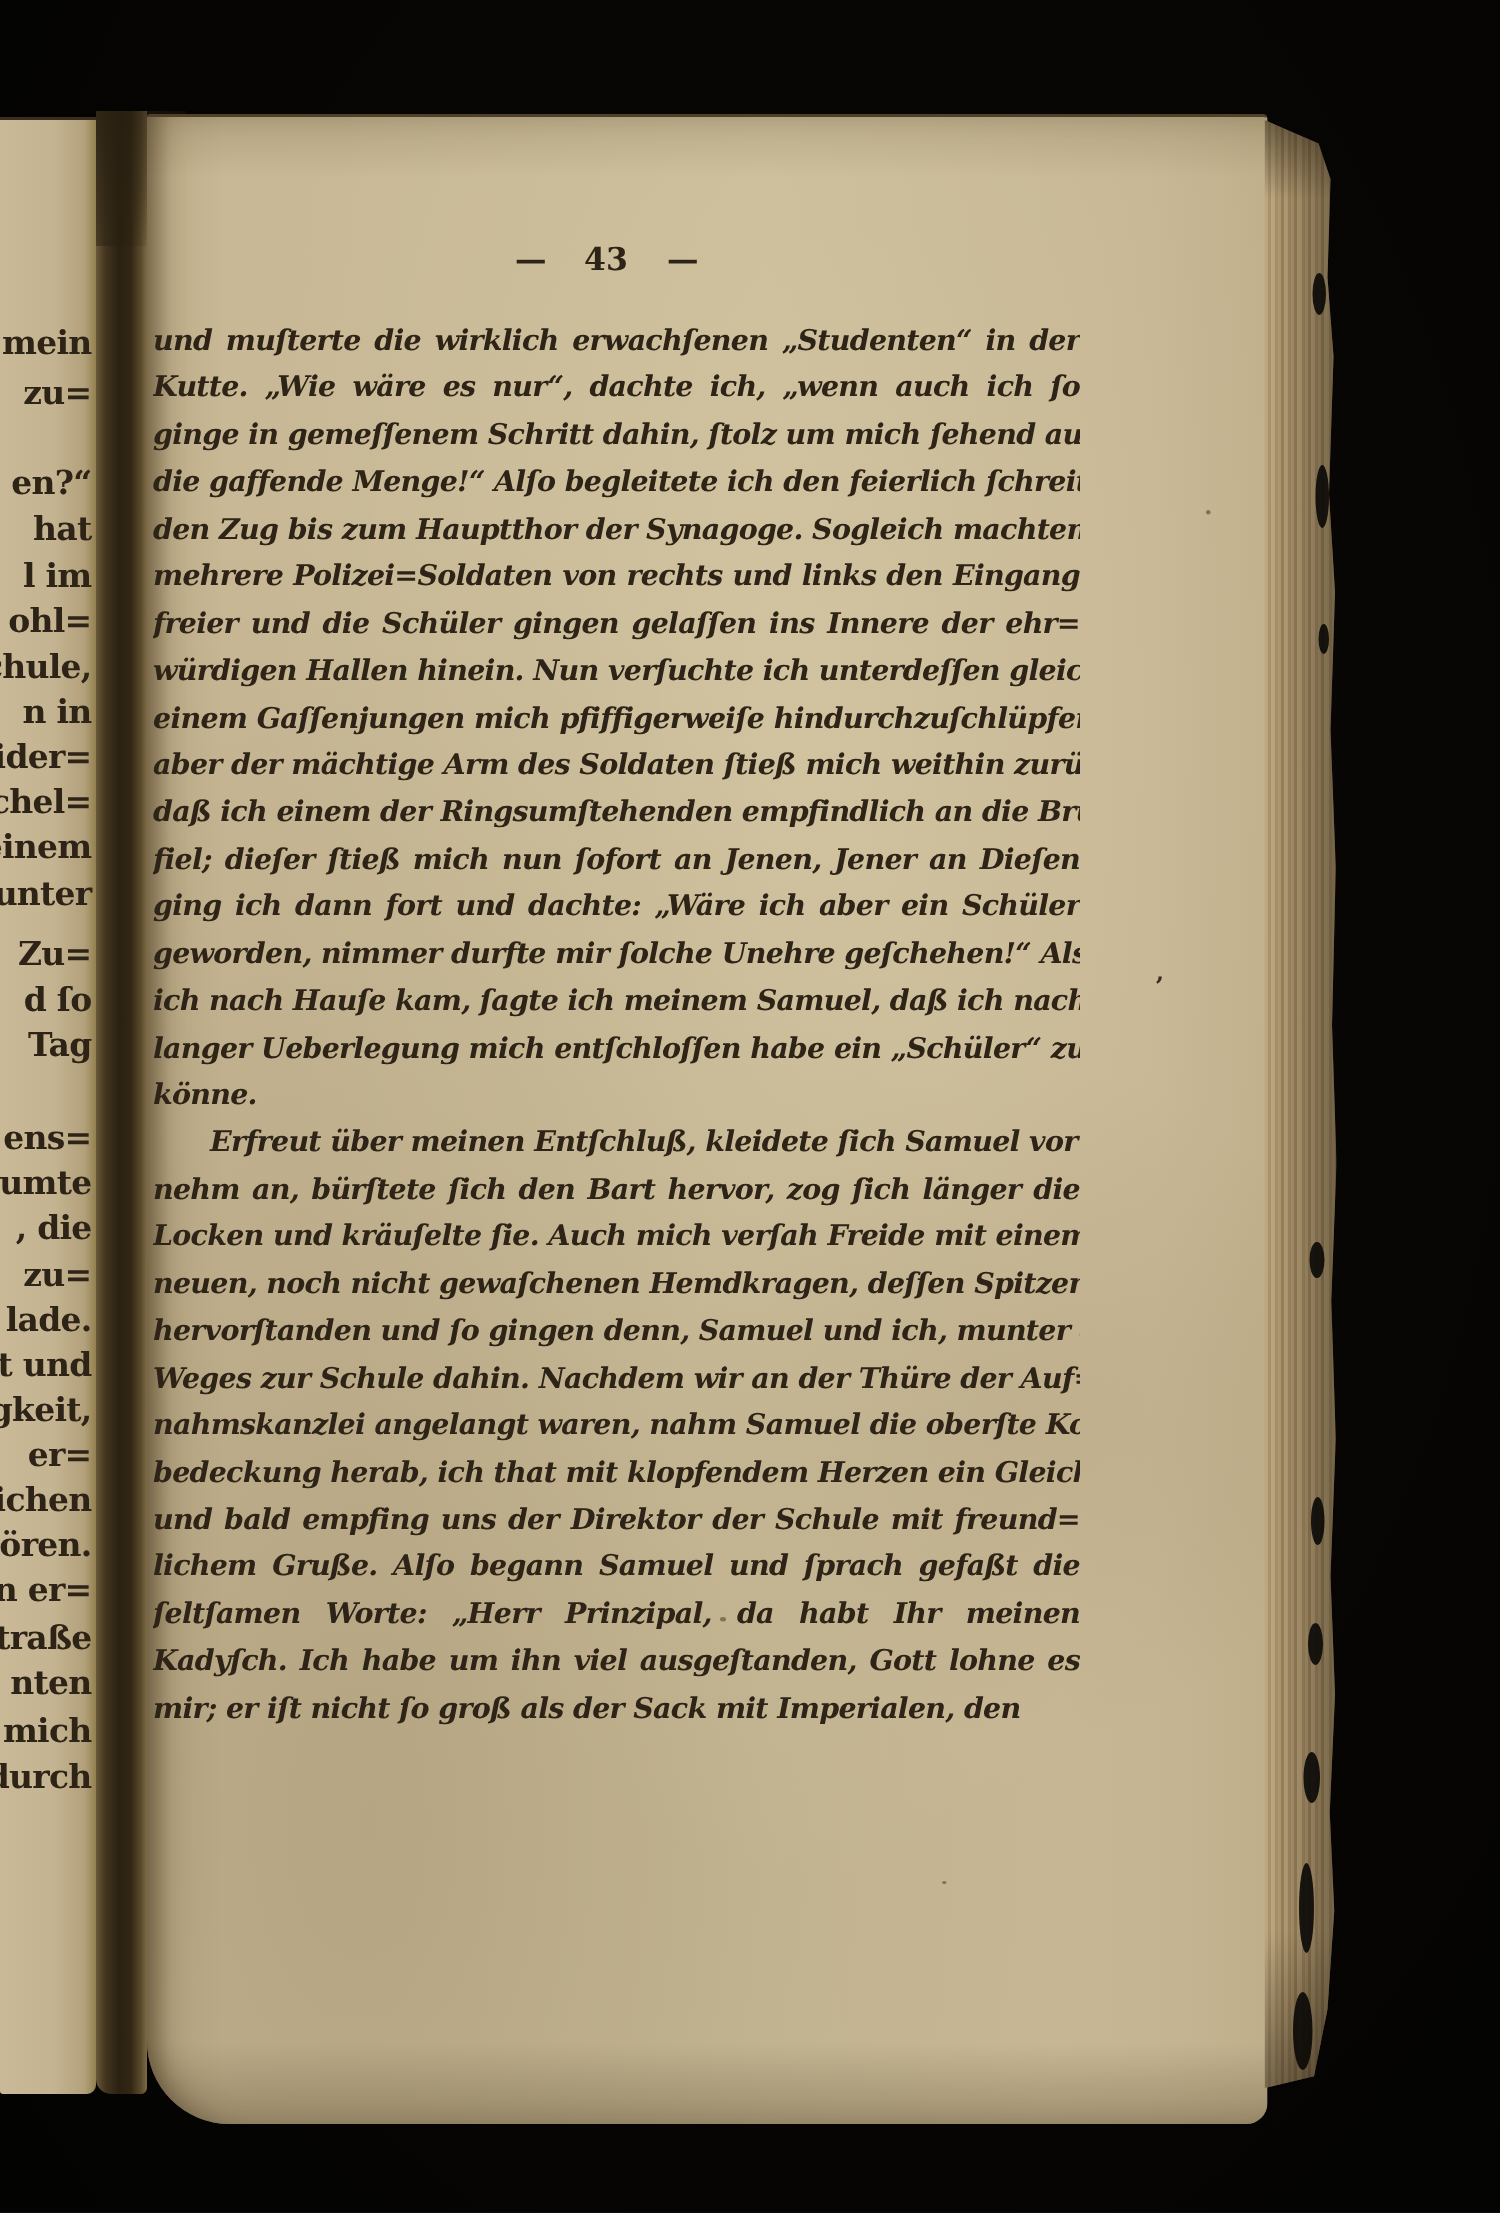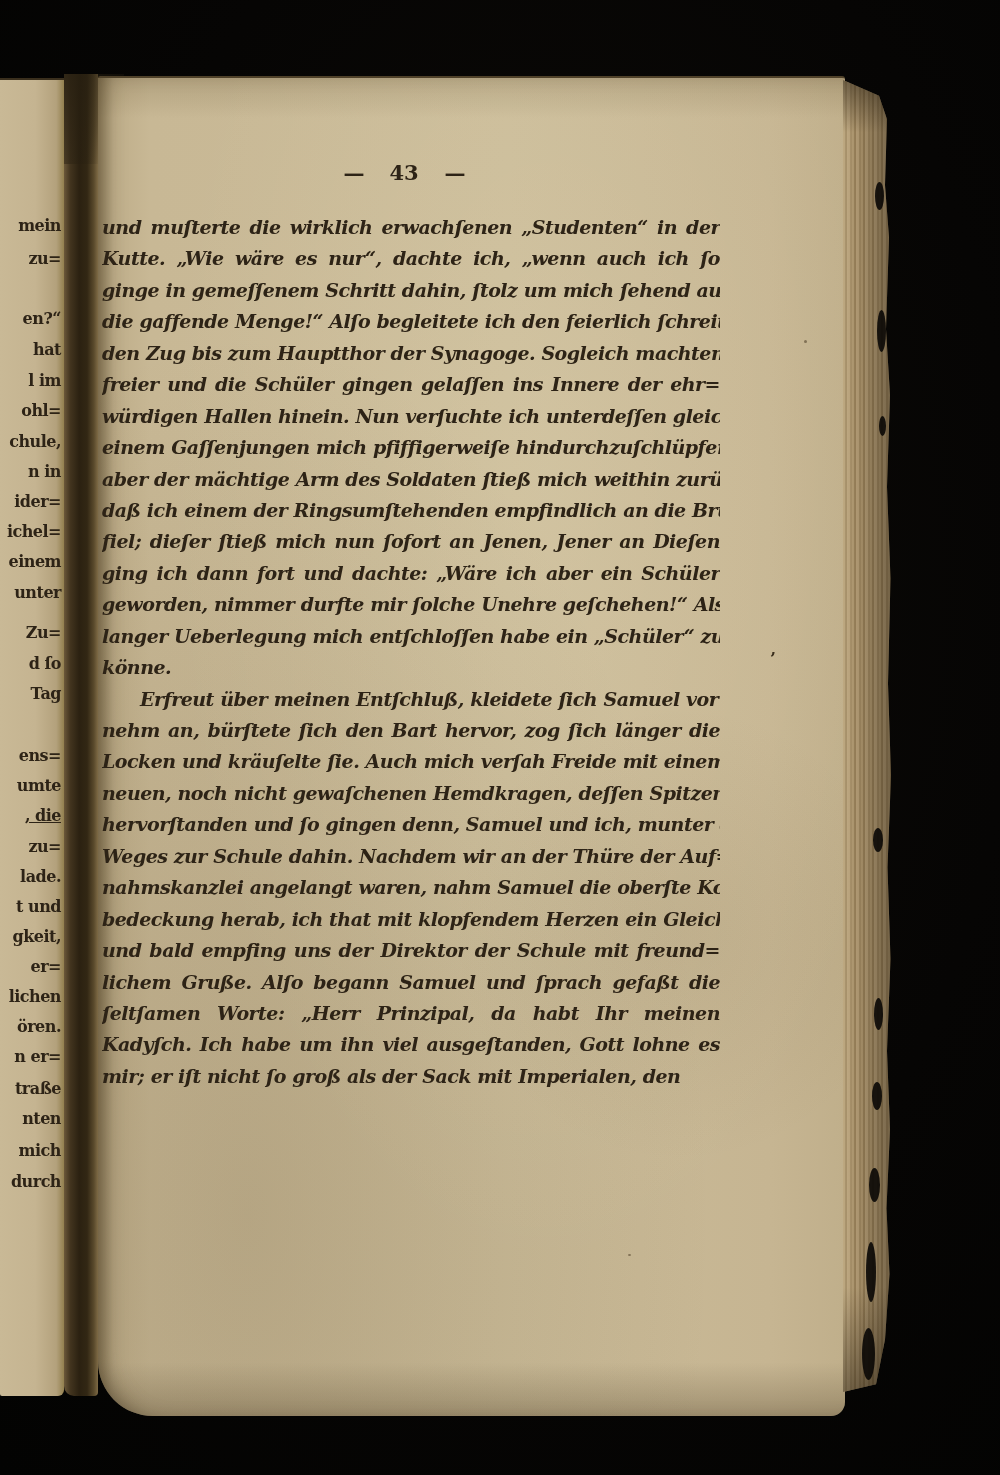--- a/index.html
+++ b/index.html
@@ -10,21 +10,21 @@
   }
   
   .facing-edge{
     position:absolute;left:0;top:78px;width:64px;height:1316px;overflow:hidden;
     background:linear-gradient(90deg,#c9b996 0%,#c5b491 55%,#b3a17c 88%,#93804f 100%);
     border-top:2px solid #3a2f1d;
     border-radius:0 0 6px 2px;
   }
   .fragment{
     position:absolute;right:3px;white-space:nowrap;
-    font-size:16px;font-weight:700;letter-spacing:-0.5px;color:#2d2316;
+    font-size:22px;font-weight:700;letter-spacing:-0.5px;color:#2d2316;
   }
   
   .gutter{
     position:absolute;left:64px;top:74px;width:34px;height:1322px;
     background:linear-gradient(90deg,#6b583a 0%,#43351f 18%,#2b2111 45%,#322714 68%,#5a4a2c 88%,#7e6a45 100%);
     border-radius:0 0 4px 10px;
   }
   .gutter-top{
     position:absolute;left:64px;top:74px;width:60px;height:90px;
     background:linear-gradient(115deg,rgba(38,30,16,.85) 0%,rgba(38,30,16,.35) 55%,rgba(38,30,16,0) 80%);
@@ -87,21 +87,21 @@
         <div class="fragment" style="top: 382px;">n in</div>
         <div class="fragment" style="top: 412px;">ider=</div>
         <div class="fragment" style="top: 442px;">ichel=</div>
         <div class="fragment" style="top: 472px;">einem</div>
         <div class="fragment" style="top: 503px;">unter</div>
         <div class="fragment" style="top: 543px;">Zu=</div>
         <div class="fragment" style="top: 574px;">d ſo</div>
         <div class="fragment" style="top: 604px;">Tag</div>
         <div class="fragment" style="top: 666px;">ens=</div>
         <div class="fragment" style="top: 696px;">umte</div>
-        <div class="fragment" style="top: 726px; text-decoration: underline;">, die</div>
+        <div class="fragment" style="top: 726px;">, die</div>
         <div class="fragment" style="top: 757px;">zu=</div>
         <div class="fragment" style="top: 787px;">lade.</div>
         <div class="fragment" style="top: 817px;">t und</div>
         <div class="fragment" style="top: 847px;">gkeit,</div>
         <div class="fragment" style="top: 877px;">er=</div>
         <div class="fragment" style="top: 907px;">lichen</div>
         <div class="fragment" style="top: 937px;">ören.</div>
         <div class="fragment" style="top: 967px;">n er=</div>
         <div class="fragment" style="top: 999px;">traße</div>
         <div class="fragment" style="top: 1029px;">nten</div>
@@ -119,28 +119,30 @@
       <span class="num">43</span>
       <span class="dash">—</span>
     </div>
 
     <div class="body-text">
         <div class="text-line">und muſterte die wirklich erwachſenen „Studenten“ in der</div>
         <div class="text-line">Kutte.  „Wie wäre es nur“, dachte ich, „wenn auch ich ſo</div>
         <div class="text-line">ginge in gemeſſenem Schritt dahin, ſtolz um mich ſehend auf</div>
         <div class="text-line">die gaffende Menge!“  Alſo begleitete ich den feierlich ſchreiten=</div>
         <div class="text-line">den Zug bis zum Hauptthor der Synagoge.  Sogleich machten</div>
+        <div class="text-line">mehrere Polizei=Soldaten von rechts und links den Eingang</div>
         <div class="text-line">freier und die Schüler gingen gelaſſen ins Innere der ehr=</div>
         <div class="text-line">würdigen Hallen hinein.  Nun verſuchte ich unterdeſſen gleich</div>
         <div class="text-line">einem Gaſſenjungen mich pfiffigerweiſe hindurchzuſchlüpfen,</div>
         <div class="text-line">aber der mächtige Arm des Soldaten ſtieß mich weithin zurück,</div>
         <div class="text-line">daß ich einem der Ringsumſtehenden empfindlich an die Bruſt</div>
         <div class="text-line">fiel; dieſer ſtieß mich nun ſofort an Jenen, Jener an Dieſen</div>
         <div class="text-line">ging ich dann fort und dachte:  „Wäre ich aber ein Schüler</div>
         <div class="text-line">geworden, nimmer durfte mir ſolche Unehre geſchehen!“  Als</div>
+        <div class="text-line">ich nach Hauſe kam, ſagte ich meinem Samuel, daß ich nach</div>
         <div class="text-line">langer Ueberlegung mich entſchloſſen habe ein „Schüler“ zu</div>
         <div class="text-line ragged">könne.</div>
         <div class="text-line indent">Erfreut über meinen Entſchluß, kleidete ſich Samuel vor=</div>
         <div class="text-line">nehm an, bürſtete ſich den Bart hervor, zog ſich länger die</div>
         <div class="text-line">Locken und kräuſelte ſie.  Auch mich verſah Freide mit einem</div>
         <div class="text-line">neuen, noch nicht gewaſchenen Hemdkragen, deſſen Spitzen weit</div>
         <div class="text-line">hervorſtanden und ſo gingen denn, Samuel und ich, munter des</div>
         <div class="text-line">Weges zur Schule dahin.  Nachdem wir an der Thüre der Auf=</div>
         <div class="text-line">nahmskanzlei angelangt waren, nahm Samuel die oberſte Kopf=</div>
         <div class="text-line">bedeckung herab, ich that mit klopfendem Herzen ein Gleiches</div>

